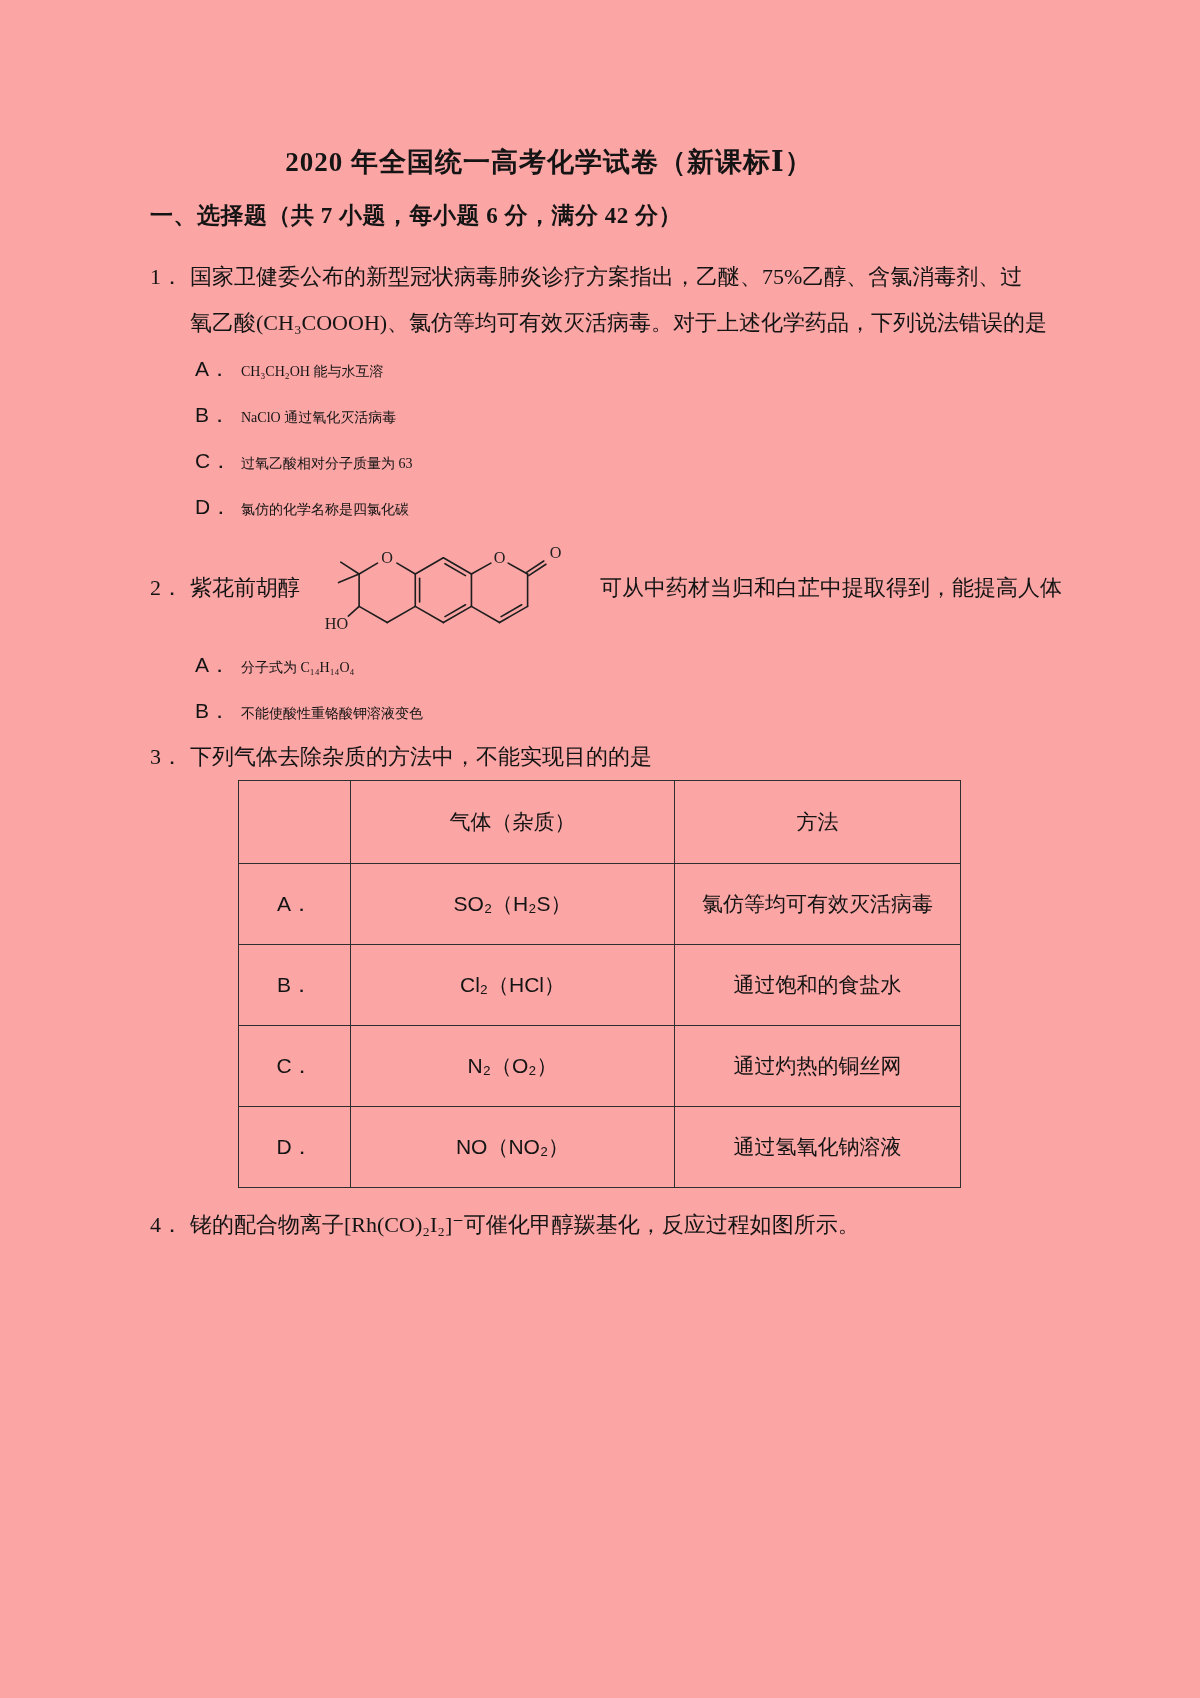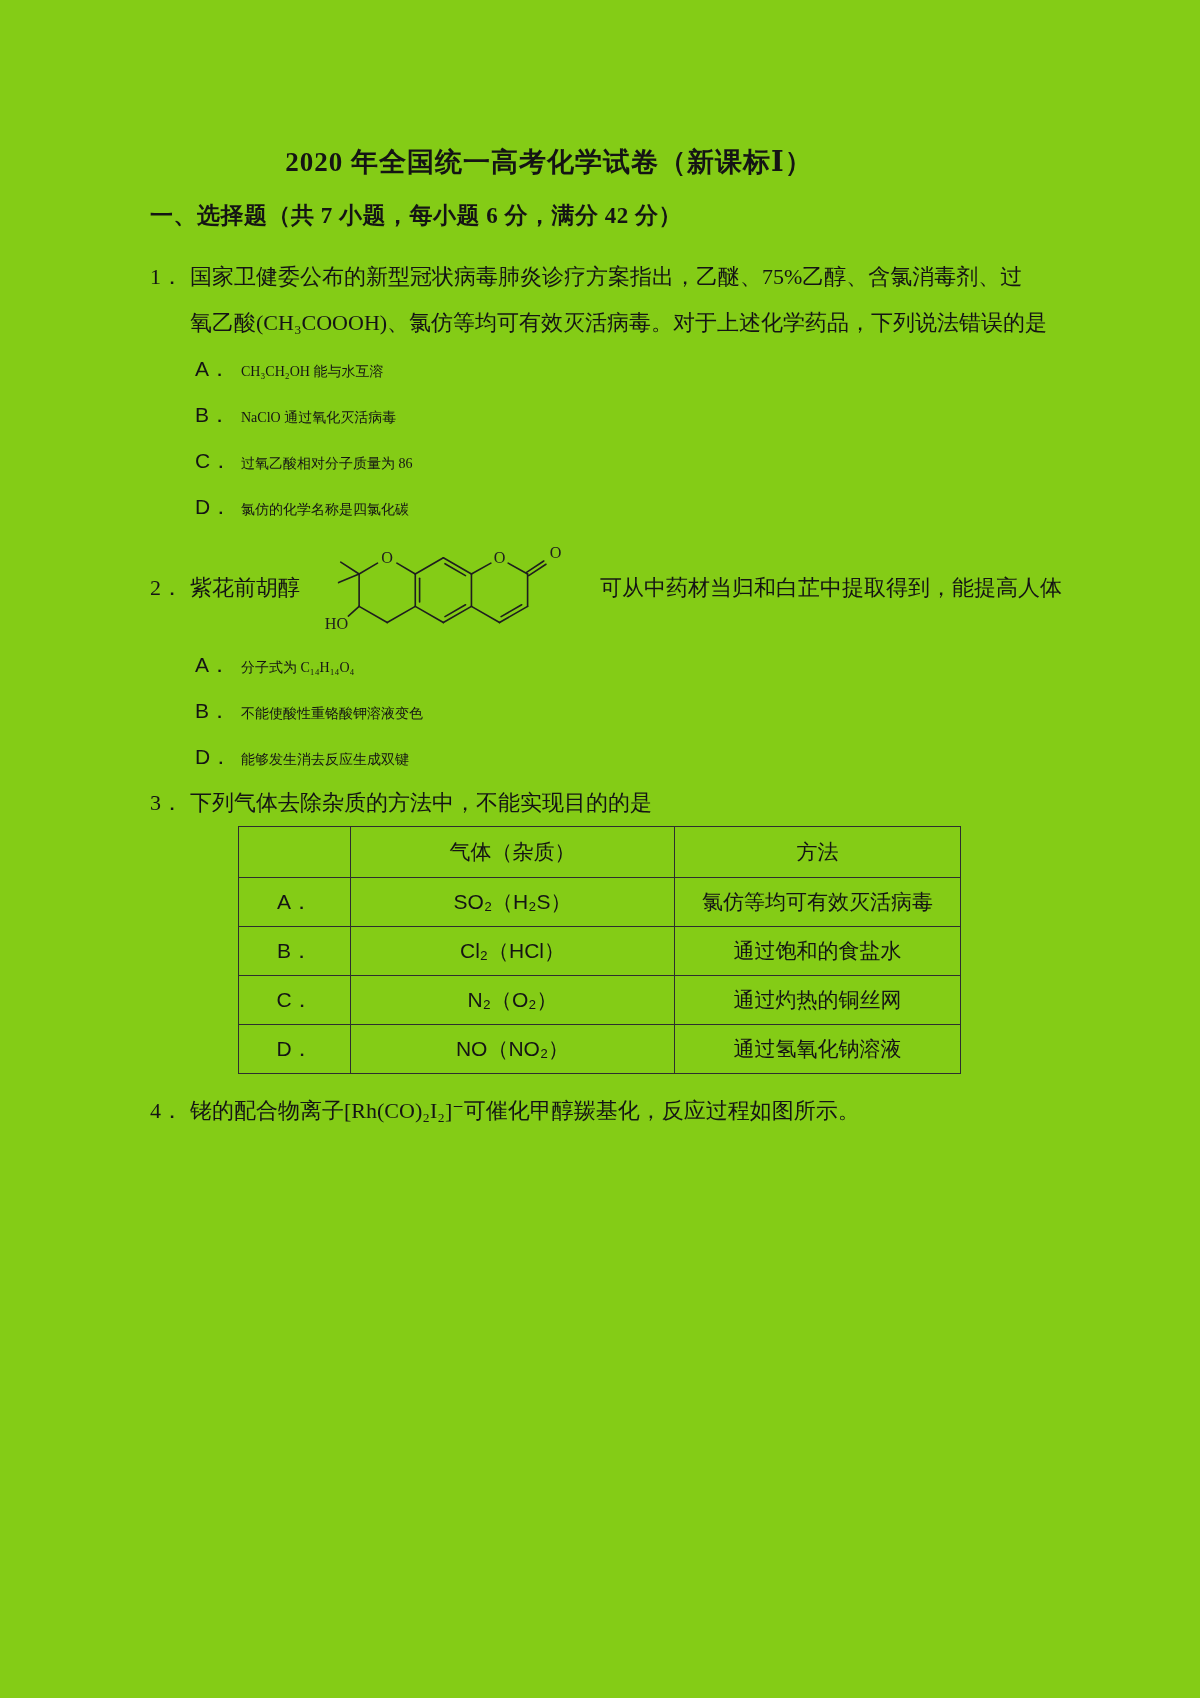--- a/index.html
+++ b/index.html
@@ -1,19 +1,19 @@
 <!DOCTYPE html>
 <html><head>
 <meta charset="utf-8">
 <style>
   html,body{margin:0;padding:0;background:#ffffff;}
   .page{
     position:relative;
     width:1200px;height:1698px;
-    background:#84cc16;
+    background:#fca5a5;
     box-sizing:border-box;
     padding:142px 147px 0 150px;
     font-family:"Liberation Serif","DejaVu Serif",serif;
     color:#141414;
     font-size:22px;
     overflow:hidden;
   }
   .title{
     margin:0 105px 0 0;
     text-align:center;
@@ -47,21 +47,21 @@
     border-collapse:collapse;
     margin:0 0 0 88px;
     font-size:21px;
     table-layout:fixed;
   }
   table.gas th, table.gas td{
     border:1.6px solid #2e2e2e;
     text-align:center;
     vertical-align:middle;
     font-weight:400;
-    padding:0;
+    padding:16px;
   }
   table.gas th{height:50px;}
   table.gas td{height:48px;}
   .col-letter{width:112px;}
   .col-gas{width:324px;}
   .col-method{width:286px;}
   .cell-latin{font-family:"Liberation Sans","DejaVu Sans",sans-serif;}
   .q4line{margin-top:14px;}
   svg text{font-family:"Liberation Serif","DejaVu Serif",serif;}
 </style>
@@ -72,21 +72,21 @@
 
   <h1 class="title">2020 年全国统一高考化学试卷（新课标Ⅰ）</h1>
 
   <h2 class="section">一、选择题（共 7 小题，每小题 6 分，满分 42 分）</h2>
 
   <div>
     <div class="line q1-first"><span class="qnum">1．</span><span>国家卫健委公布的新型冠状病毒肺炎诊疗方案指出，乙醚、75%乙醇、含氯消毒剂、过</span></div>
     <div class="line cont">氧乙酸(CH₃COOOH)、氯仿等均可有效灭活病毒。对于上述化学药品，下列说法错误的是</div>
     <div class="opt"><span class="olabel">A．</span><span class="otext">CH₃CH₂OH 能与水互溶</span></div>
     <div class="opt"><span class="olabel">B．</span><span class="otext">NaClO 通过氧化灭活病毒</span></div>
-    <div class="opt"><span class="olabel">C．</span><span class="otext">过氧乙酸相对分子质量为 86</span></div>
+    <div class="opt"><span class="olabel">C．</span><span class="otext">过氧乙酸相对分子质量为 63</span></div>
     <div class="opt"><span class="olabel">D．</span><span class="otext">氯仿的化学名称是四氯化碳</span></div>
   </div>
 
   <div>
     <div class="q2row">
       <span class="lead"><span class="qnum">2．</span><span>紫花前胡醇</span></span>
 
       <svg class="molecule" width="276" height="108" viewBox="0 0 240 100">
         <g stroke="#1e1e1e" stroke-width="1.5" stroke-linecap="round" fill="none">
 
@@ -126,21 +126,20 @@
           <text x="164" y="27">O</text>
           <text x="216" y="22">O</text>
           <text x="13" y="88">HO</text>
         </g>
       </svg>
 
       <span class="rtext">可从中药材当归和白芷中提取得到，能提高人体</span>
     </div>
     <div class="opt"><span class="olabel">A．</span><span class="otext">分子式为 C₁₄H₁₄O₄</span></div>
     <div class="opt"><span class="olabel">B．</span><span class="otext">不能使酸性重铬酸钾溶液变色</span></div>
-    <div class="opt"><span class="olabel">D．</span><span class="otext">能够发生消去反应生成双键</span></div>
   </div>
 
   <div>
     <div class="line"><span class="qnum">3．</span><span>下列气体去除杂质的方法中，不能实现目的的是</span></div>
 
     <table class="gas">
       <colgroup>
           <col class="col-letter">
           <col class="col-gas">
           <col class="col-method">

